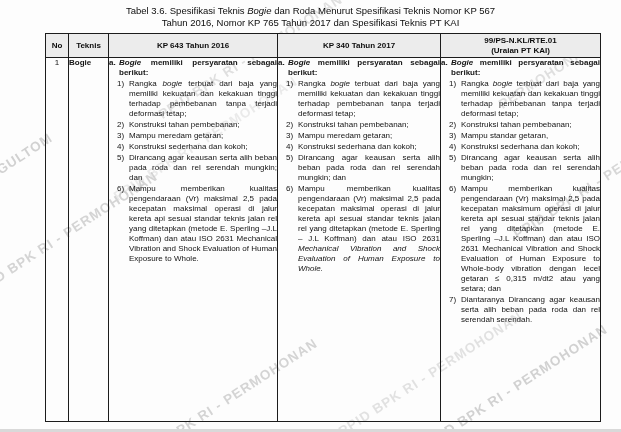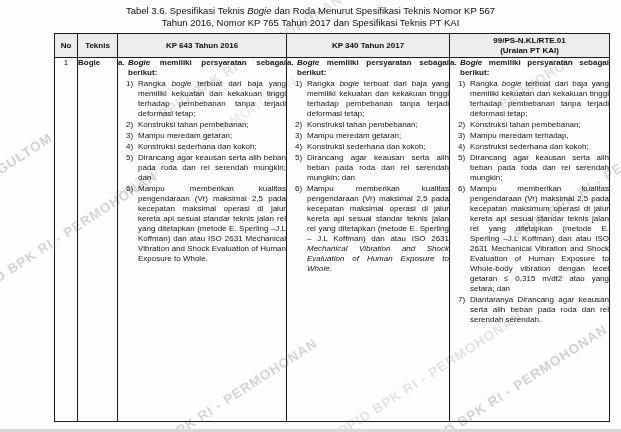--- a/index.html
+++ b/index.html
@@ -10,21 +10,21 @@
   .wm{
     position:absolute;z-index:0;white-space:nowrap;
     font-weight:bold;font-size:13.5px;letter-spacing:1px;color:#c7c7c7;
     transform:rotate(-33deg);transform-origin:0 50%;
   }
   .title{
     position:absolute;z-index:2;top:5px;left:0;right:0;text-align:center;
     font-weight:normal;font-size:9.5px;line-height:11.5px;color:#0d0d0d;
   }
   table.spec{
-    position:absolute;z-index:1;left:54px;top:33px;width:555px;
+    position:absolute;z-index:1;left:45px;top:33px;width:555px;
     border-collapse:collapse;table-layout:fixed;
   }
   table.spec th,table.spec td{border:1px solid #1c1c1c;padding:0;}
   thead th{
     background:#ececec;font-size:8px;font-weight:bold;line-height:9.5px;
     text-align:center;vertical-align:middle;height:23px;color:#0d0d0d;
   }
   tbody td{vertical-align:top;font-size:8px;line-height:10px;background:transparent;}
   td.no-cell{text-align:center;padding-top:3px;font-size:8px;}
   td.uraian-cell{font-weight:bold;padding:3px 2px 0 7px;font-size:8px;}
@@ -150,21 +150,21 @@
             <div class="li">
               <span class="num">1)</span>
               <span class="txt"><span>Rangka </span><span class="i">bogie</span><span> terbuat dari baja yang memiliki kekuatan dan kekakuan tinggi terhadap pembebanan tanpa terjadi deformasi tetap;</span></span>
             </div>
             <div class="li">
               <span class="num">2)</span>
               <span class="txt"><span>Konstruksi tahan pembebanan;</span></span>
             </div>
             <div class="li">
               <span class="num">3)</span>
-              <span class="txt"><span>Mampu meredam terhadap,</span></span>
+              <span class="txt"><span>Mampu standar getaran,</span></span>
             </div>
             <div class="li">
               <span class="num">4)</span>
               <span class="txt"><span>Konstruksi sederhana dan kokoh;</span></span>
             </div>
             <div class="li">
               <span class="num">5)</span>
               <span class="txt"><span>Dirancang agar keausan serta alih beban pada roda dan rel serendah mungkin;</span></span>
             </div>
             <div class="li">

